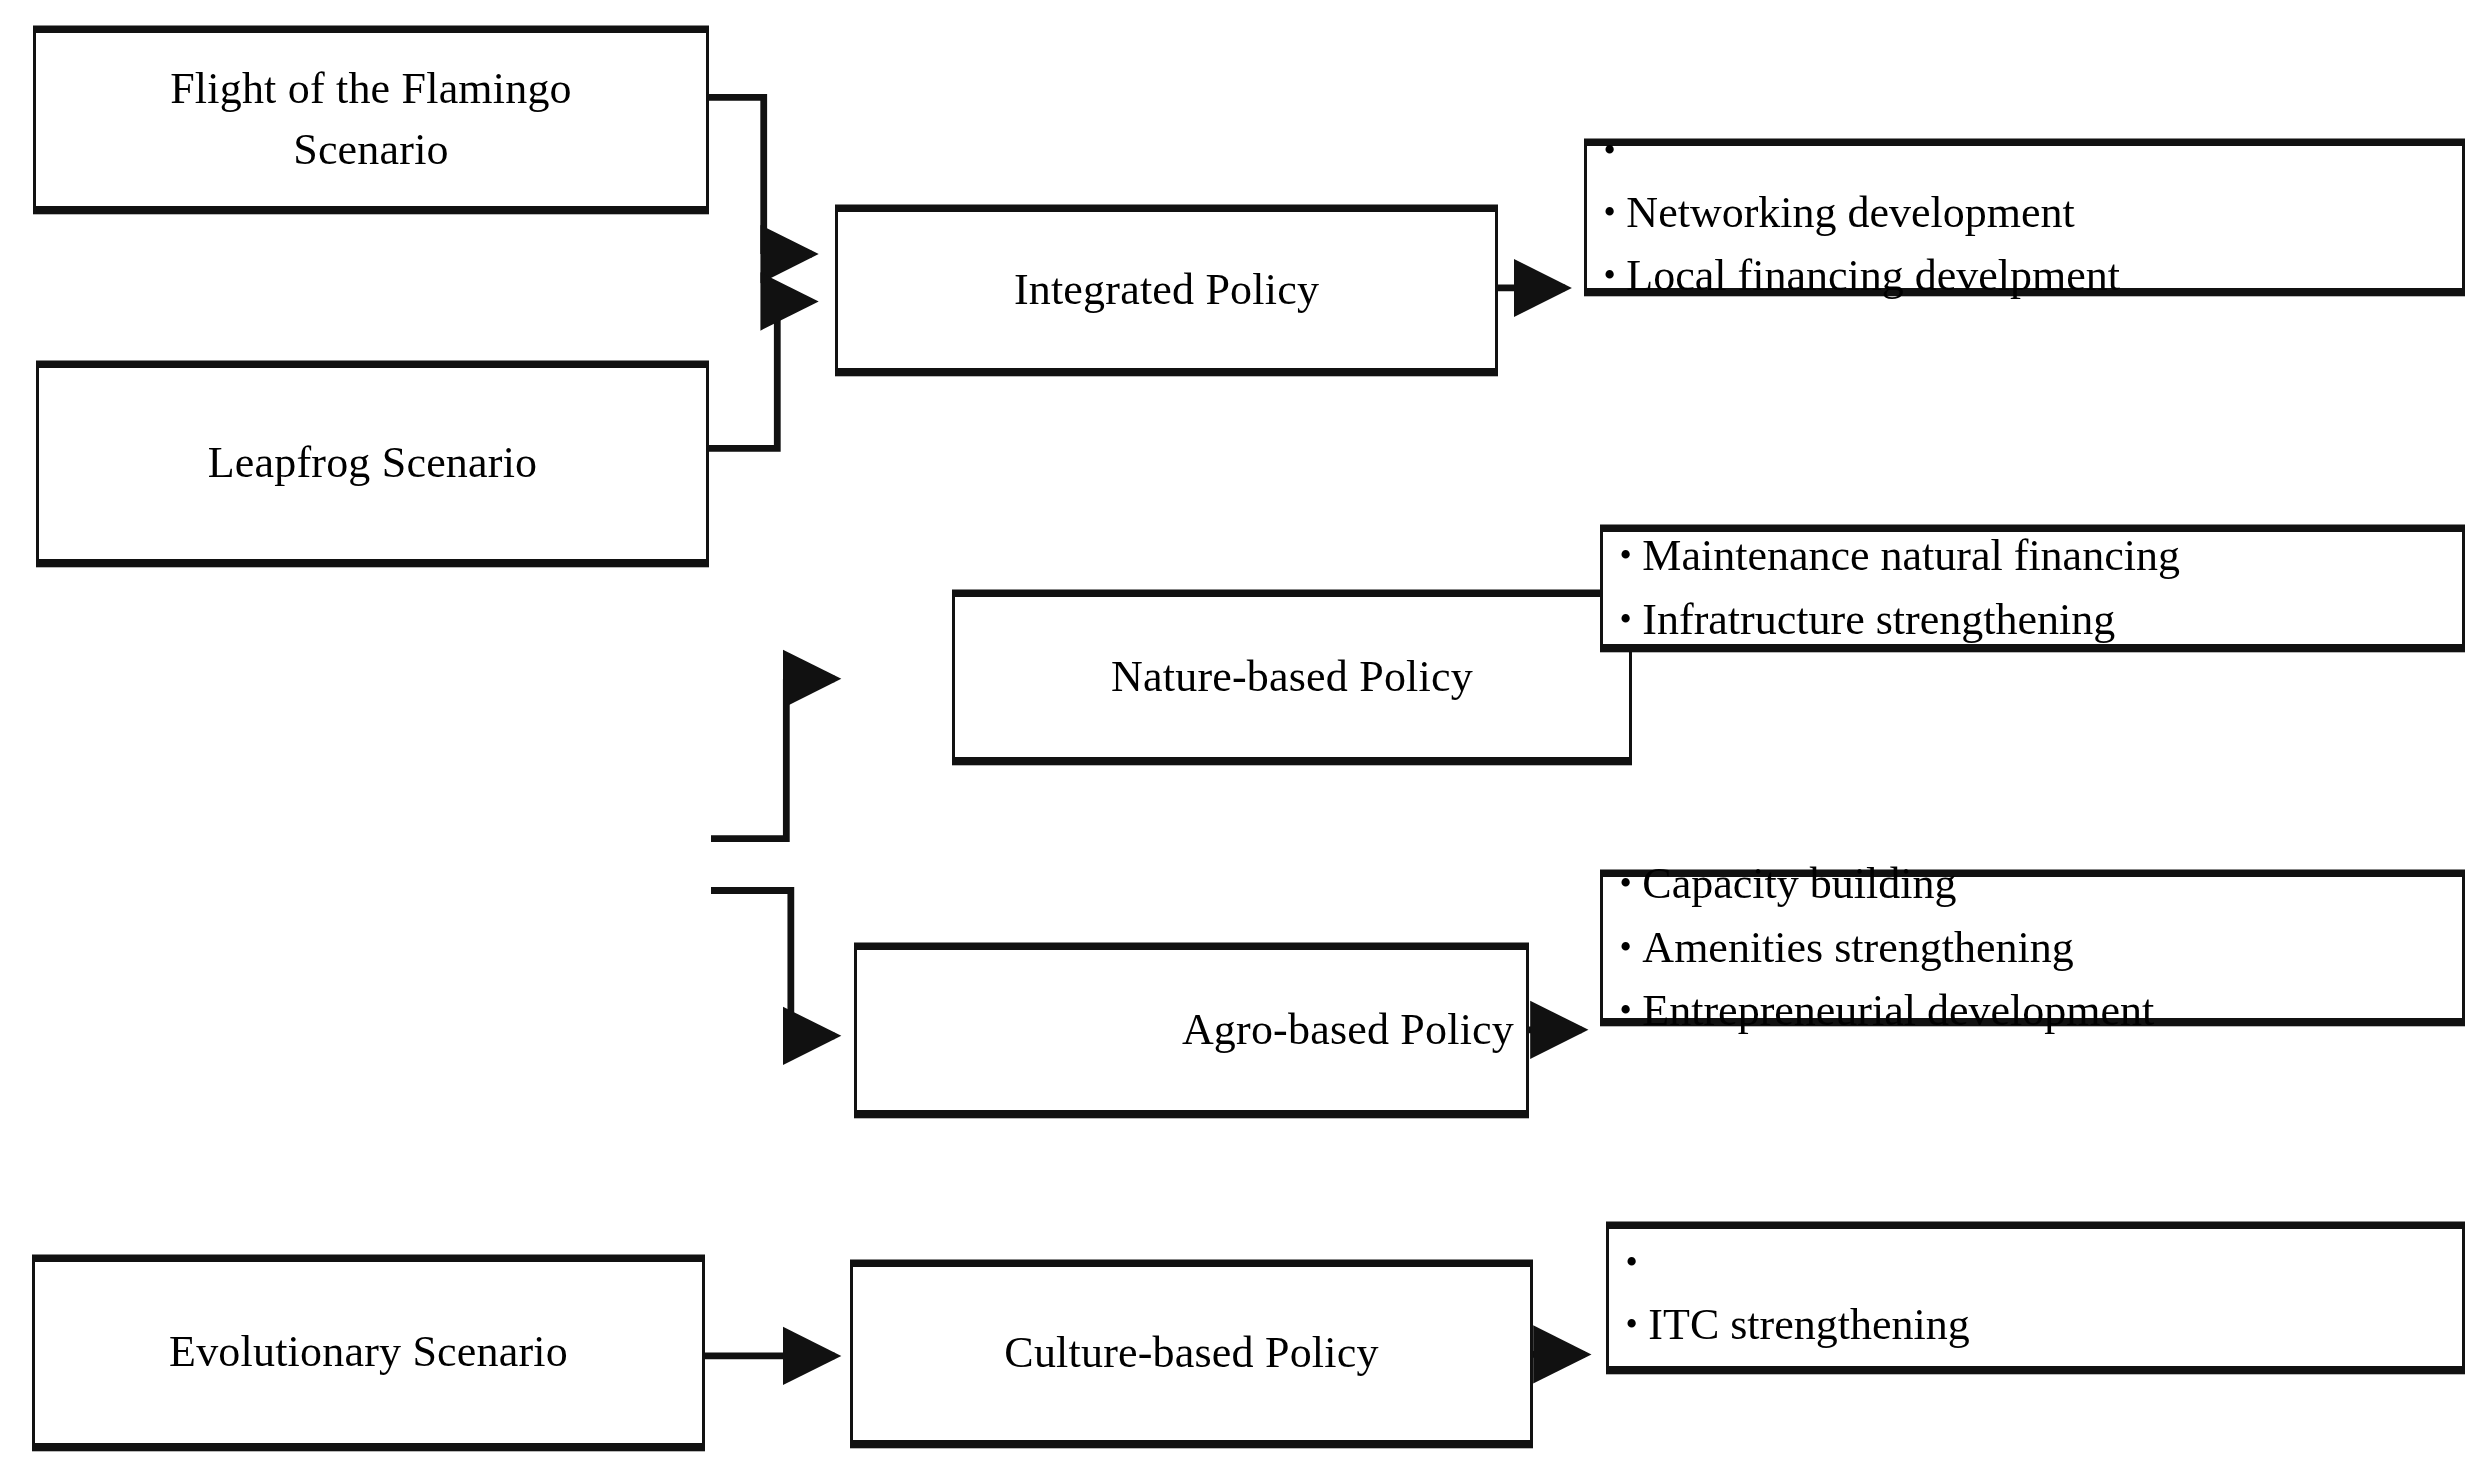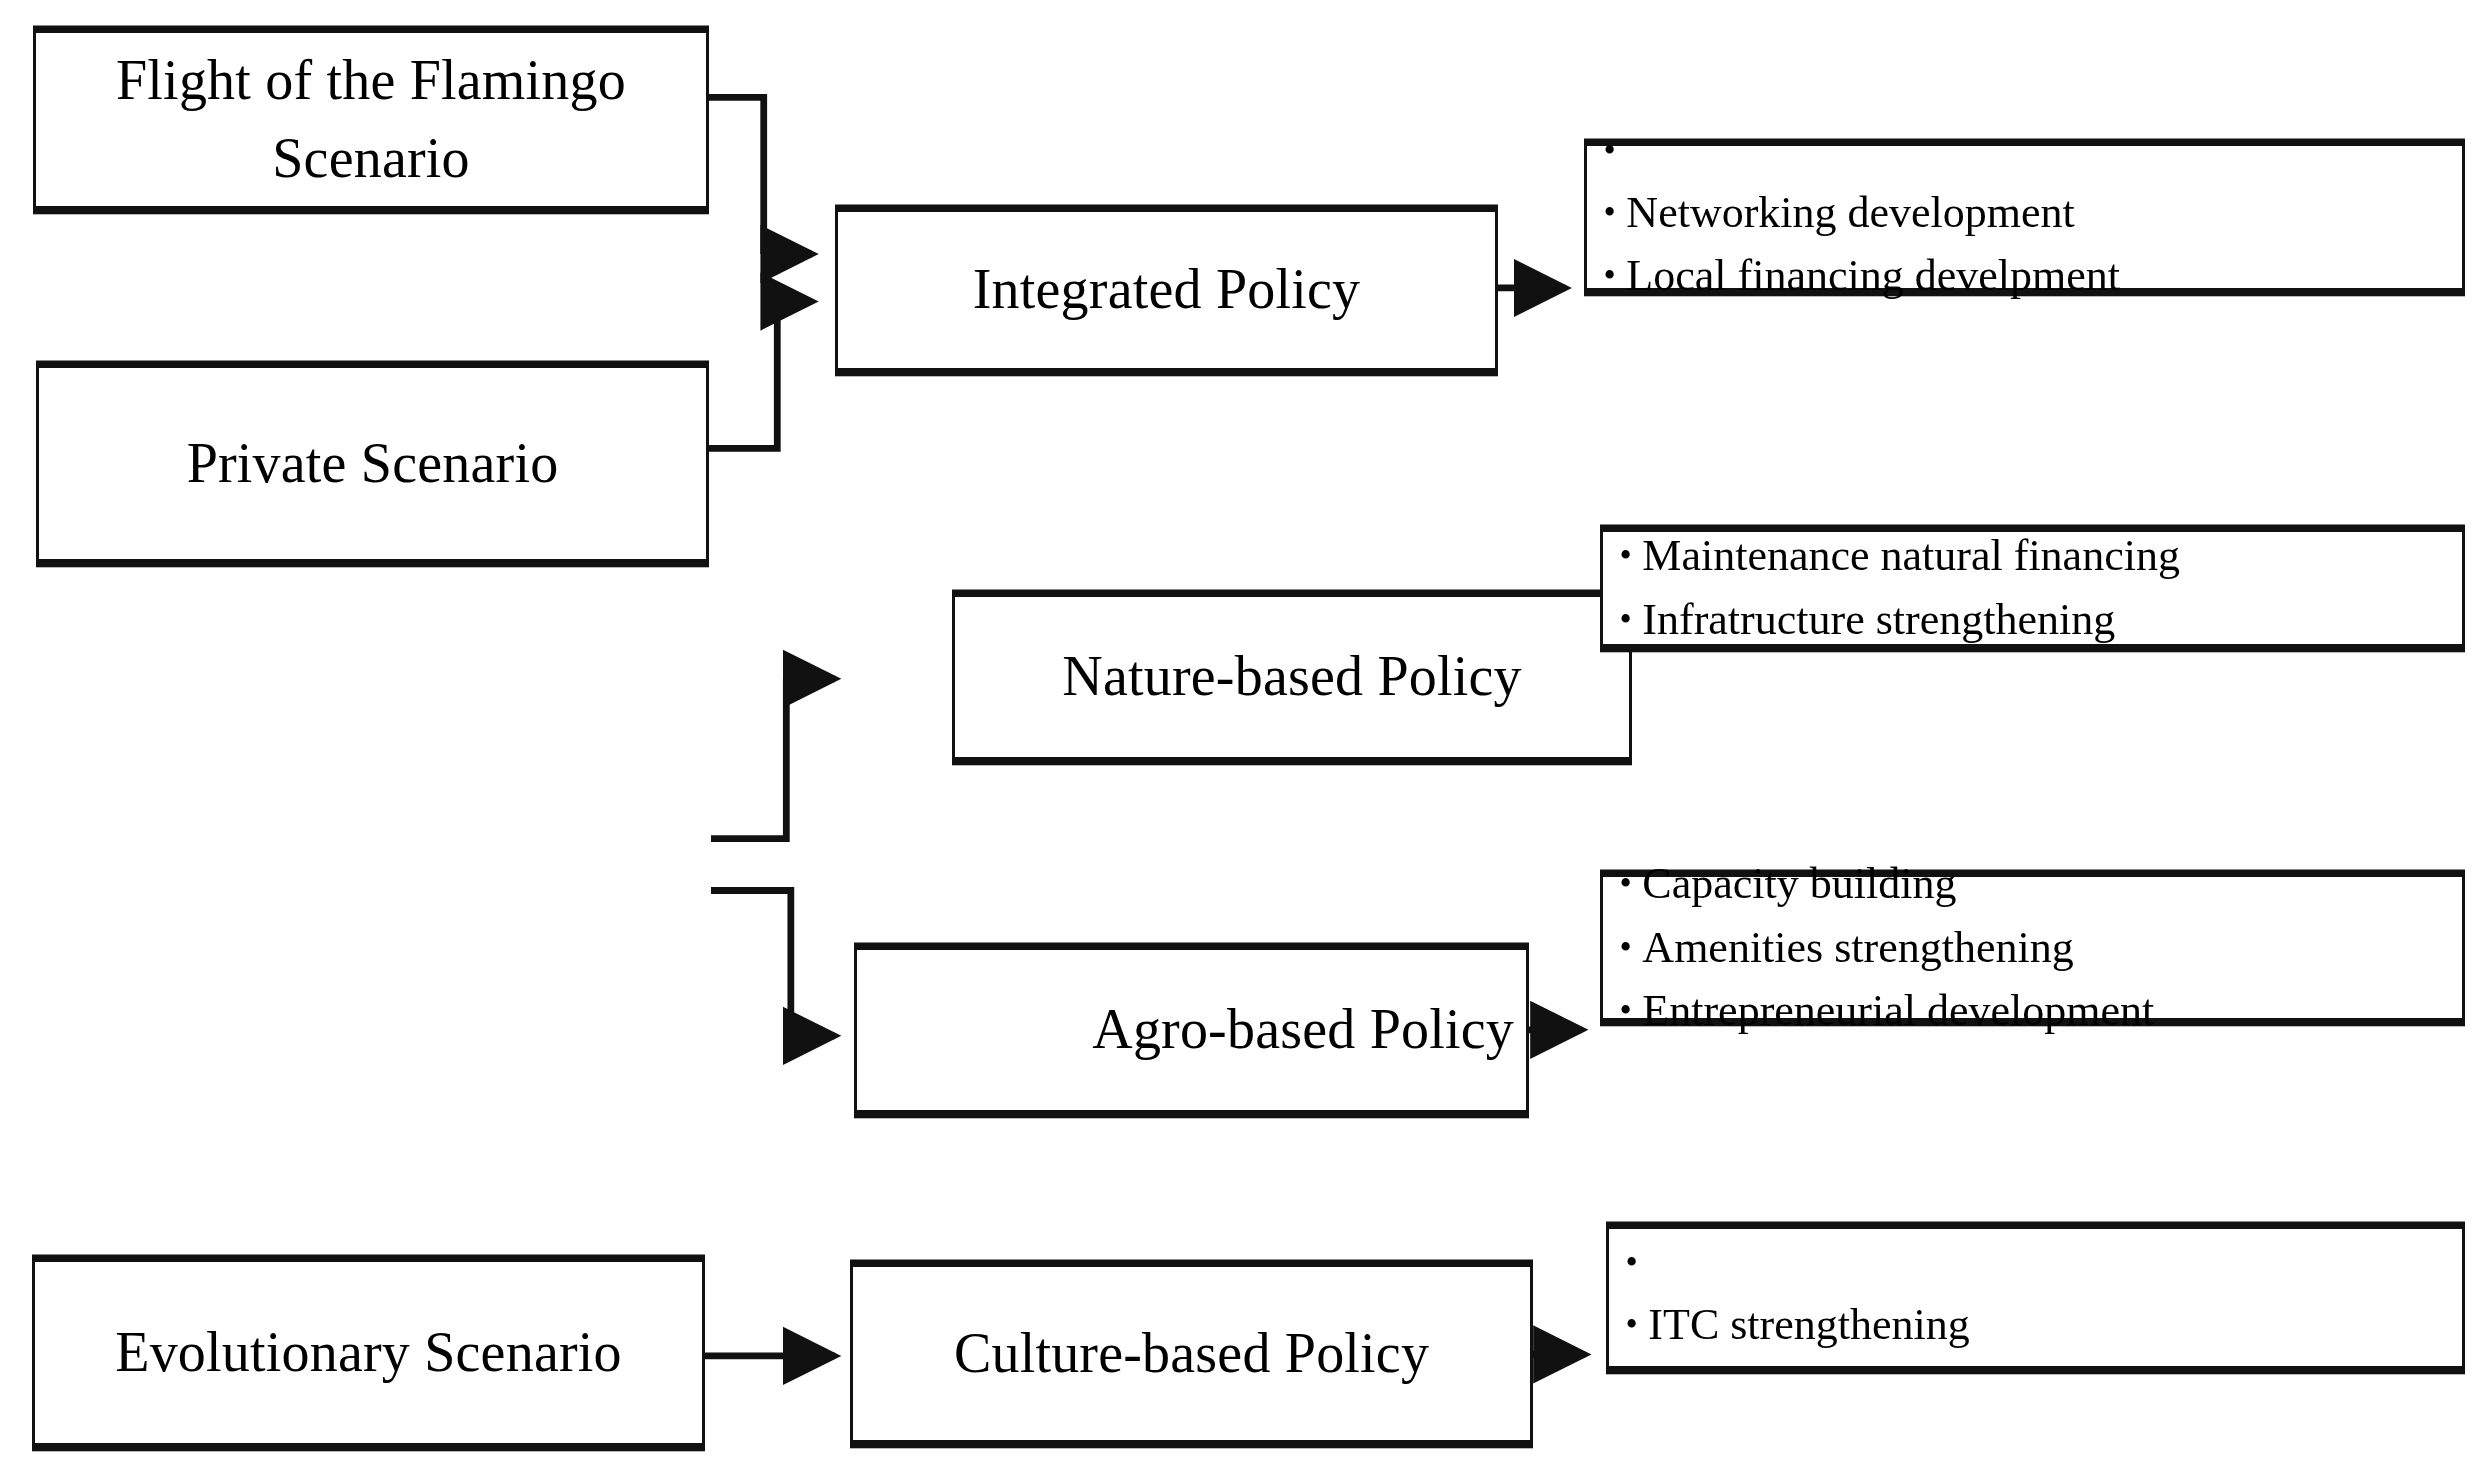--- a/index.html
+++ b/index.html
@@ -30,21 +30,21 @@
     border: 3px solid #111111;
     box-shadow: 0 5.3px 0 0 #111111, 0 -4.5px 0 0 #111111;
     display: flex;
     align-items: center;
     justify-content: center;
     z-index: 2;
   }
   .node .label {
     text-align: center;
     color: #000000;
-    font-size: 56px;
+    font-size: 44px;
     line-height: 1.38;
     letter-spacing: 0.2px;
     padding: 0 12px;
     white-space: pre-line;
   }
   .bullet-node {
     position: absolute;
     box-sizing: border-box;
     background: #ffffff;
     border: 3px solid #111111;
@@ -113,21 +113,21 @@
       <path d="M2035,1798 H2104" marker-end="url(#ah)"></path>
     </g>
   </svg>
 
   <div class="node" style="left:33px; top:30px; width:676px; height:179px;">
     <span class="label">Flight of the Flamingo
 Scenario</span>
   </div>
 
   <div class="node" style="left:36px; top:365px; width:673px; height:197px;">
-    <span class="label">Private Scenario</span>
+    <span class="label">Leapfrog Scenario</span>
   </div>
 
 
   <div class="node" style="left:32px; top:1259px; width:673px; height:187px;">
     <span class="label">Evolutionary Scenario</span>
   </div>
 
   <div class="node" style="left:835px; top:209px; width:663px; height:162px;">
     <span class="label">Integrated Policy</span>
   </div>

